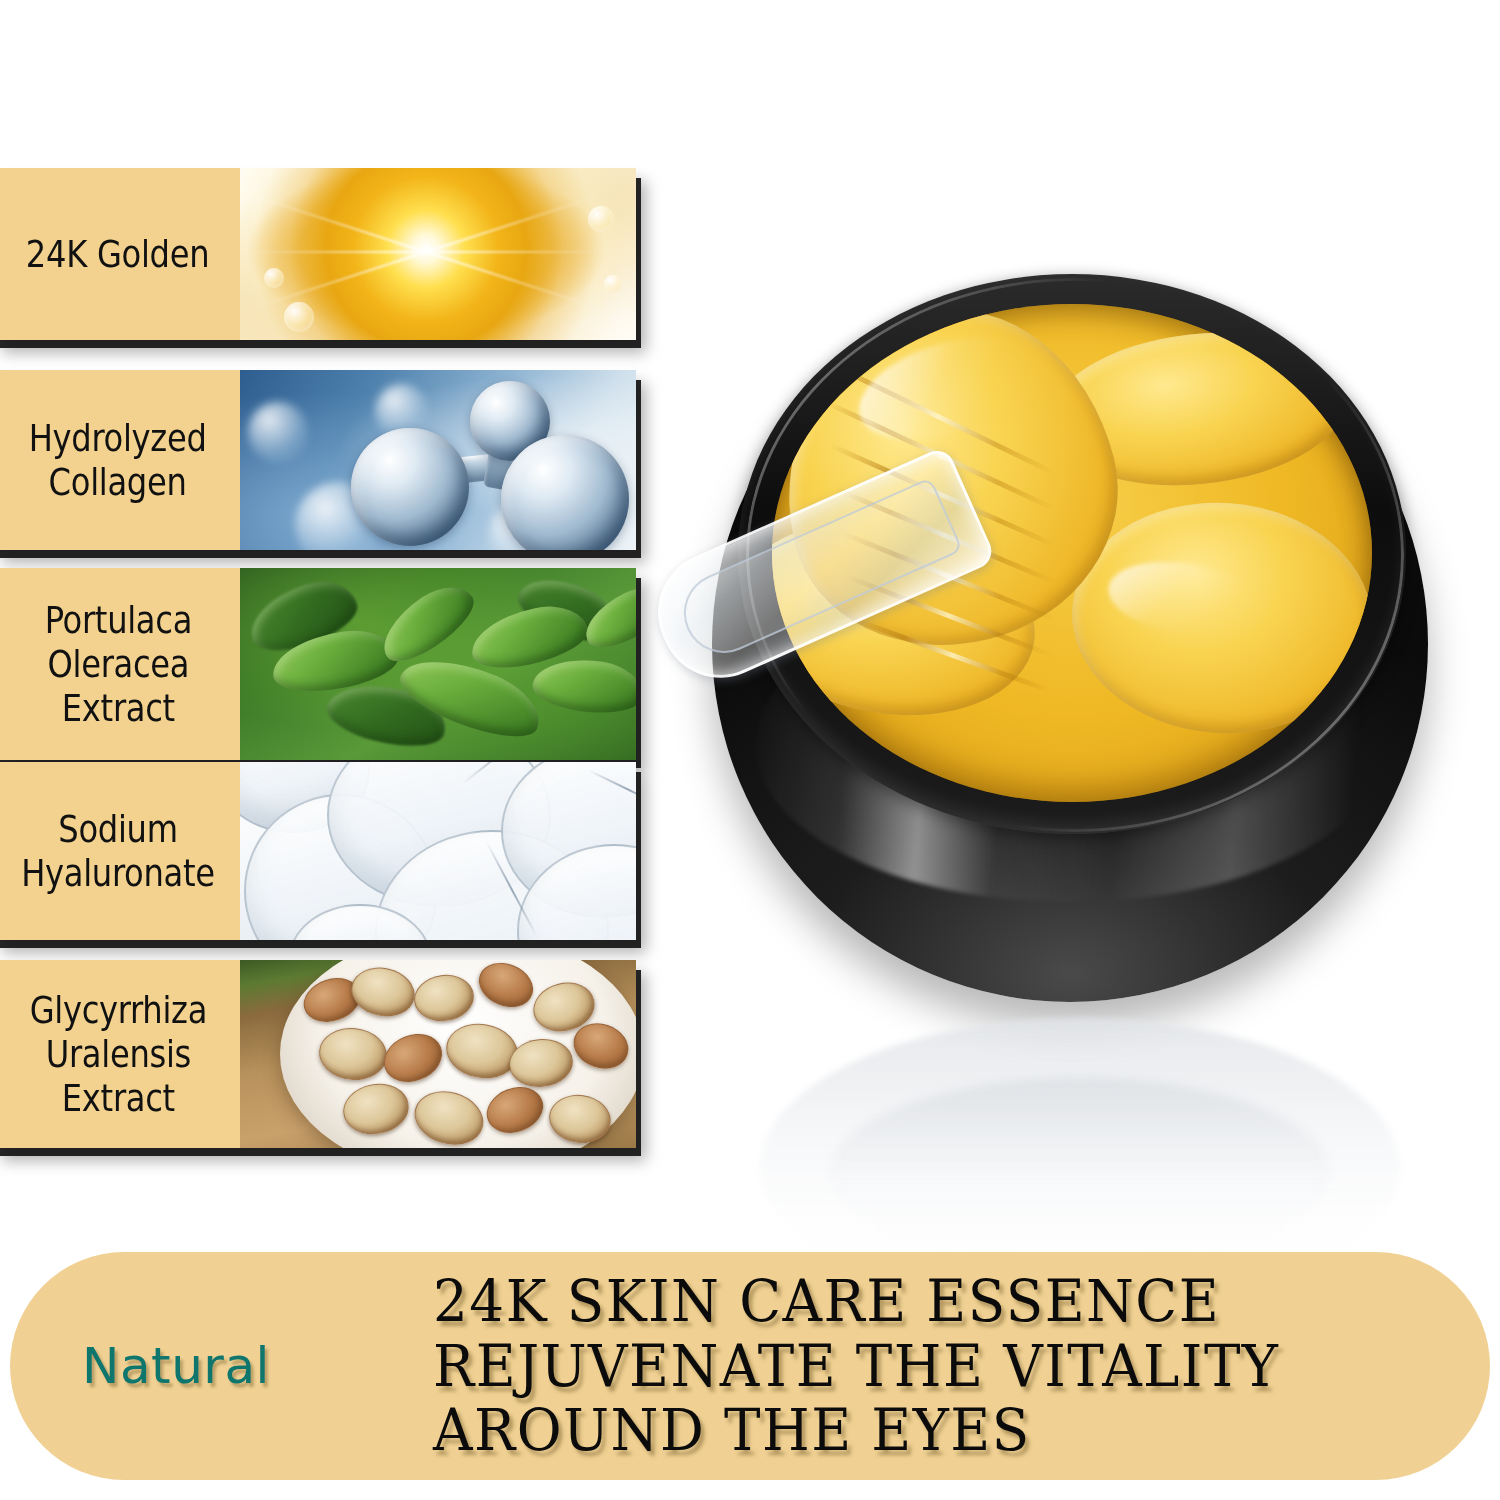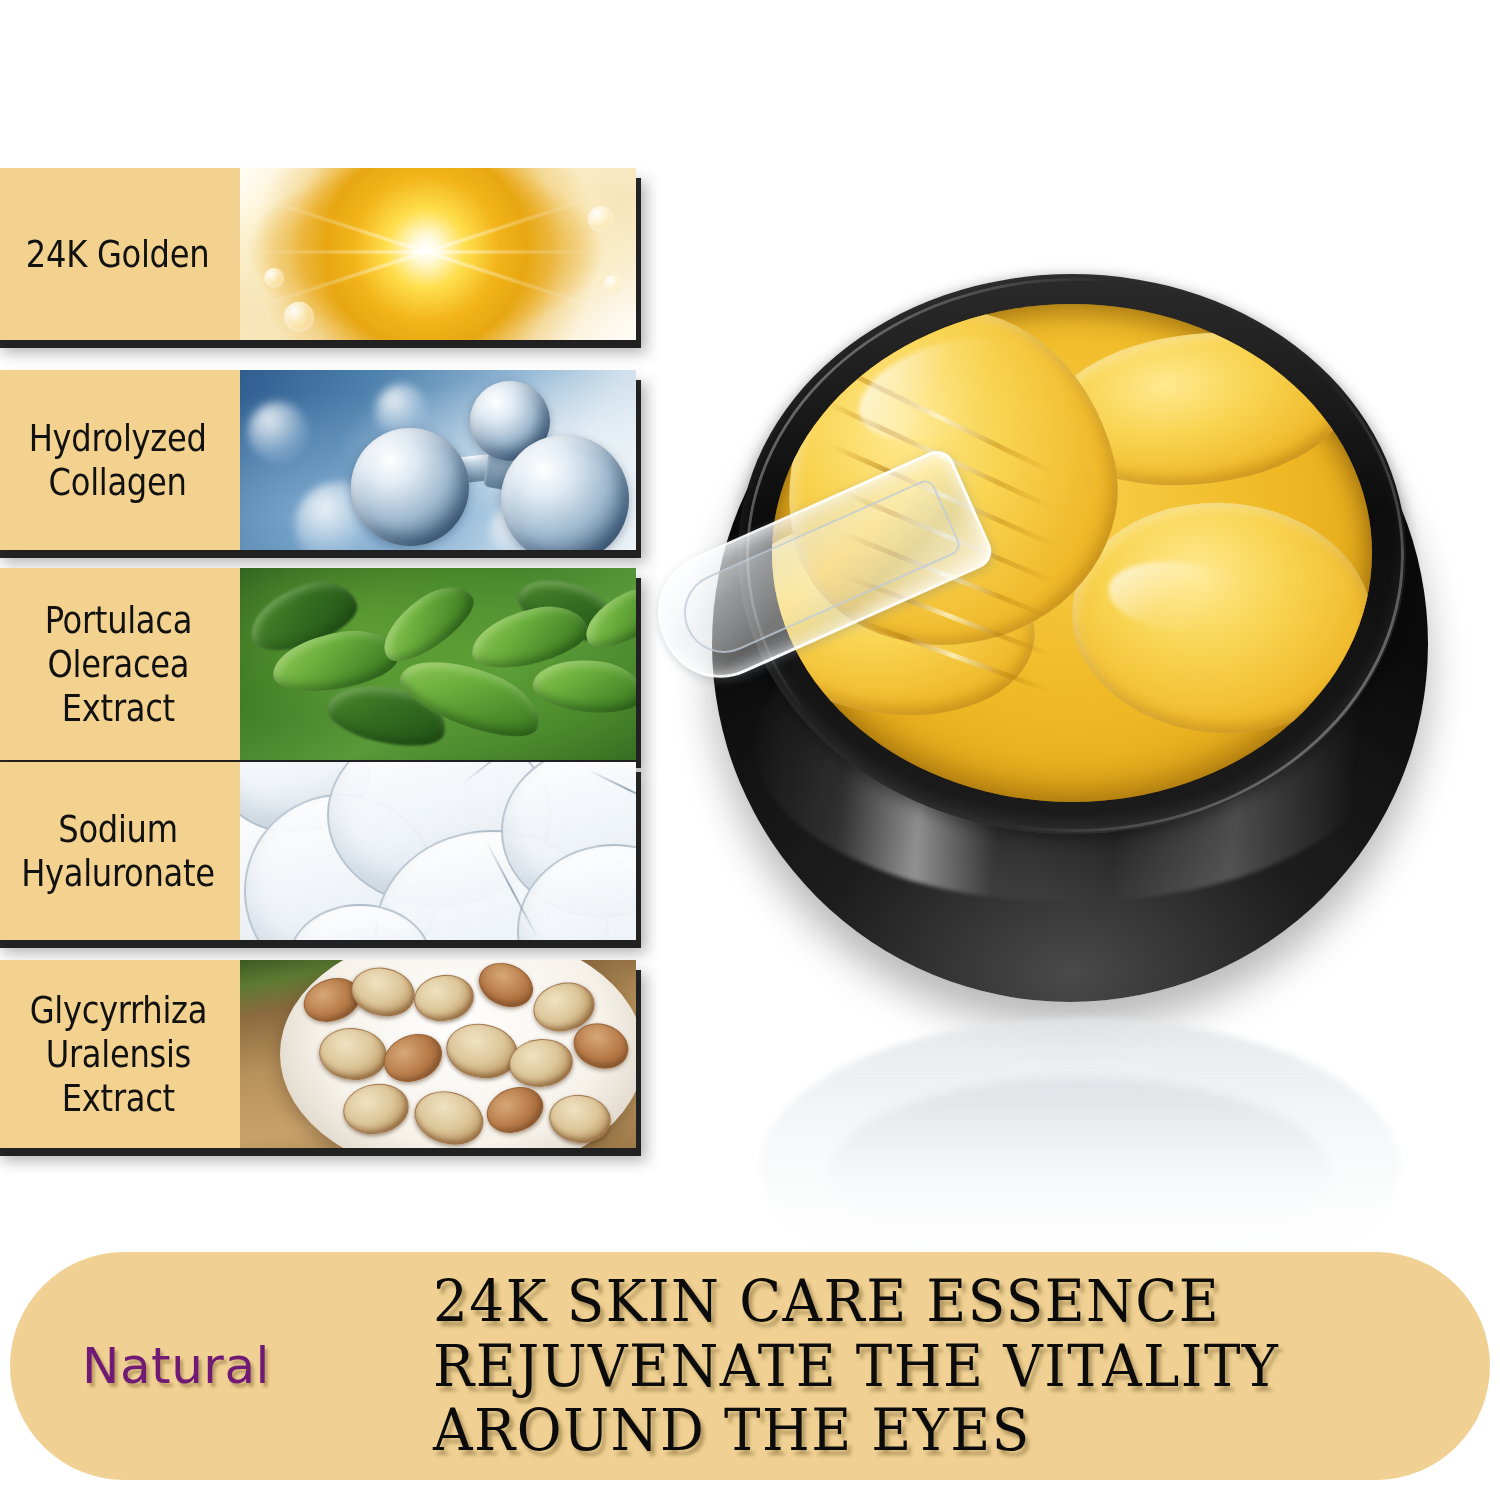--- a/index.html
+++ b/index.html
@@ -313,21 +313,21 @@
     flex-direction: row;
     align-items: center;
     box-sizing: border-box;
     padding: 0 40px 0 72px;
   }
   #banner-tagline {
     flex: 0 0 330px;
     font-family: "DejaVu Sans", sans-serif;
     font-size: 50px;
     line-height: 1.18;
-    color: #701a75;
+    color: #0f766e;
     text-shadow: 3px 4px 3px rgba(120,95,45,0.45);
     letter-spacing: 0.5px;
     text-align: left;
     font-weight: 400;
   }
   #banner-headline {
     flex: 1 1 auto;
     font-family: "DejaVu Serif", serif;
     font-weight: 400;
     font-size: 57px;

